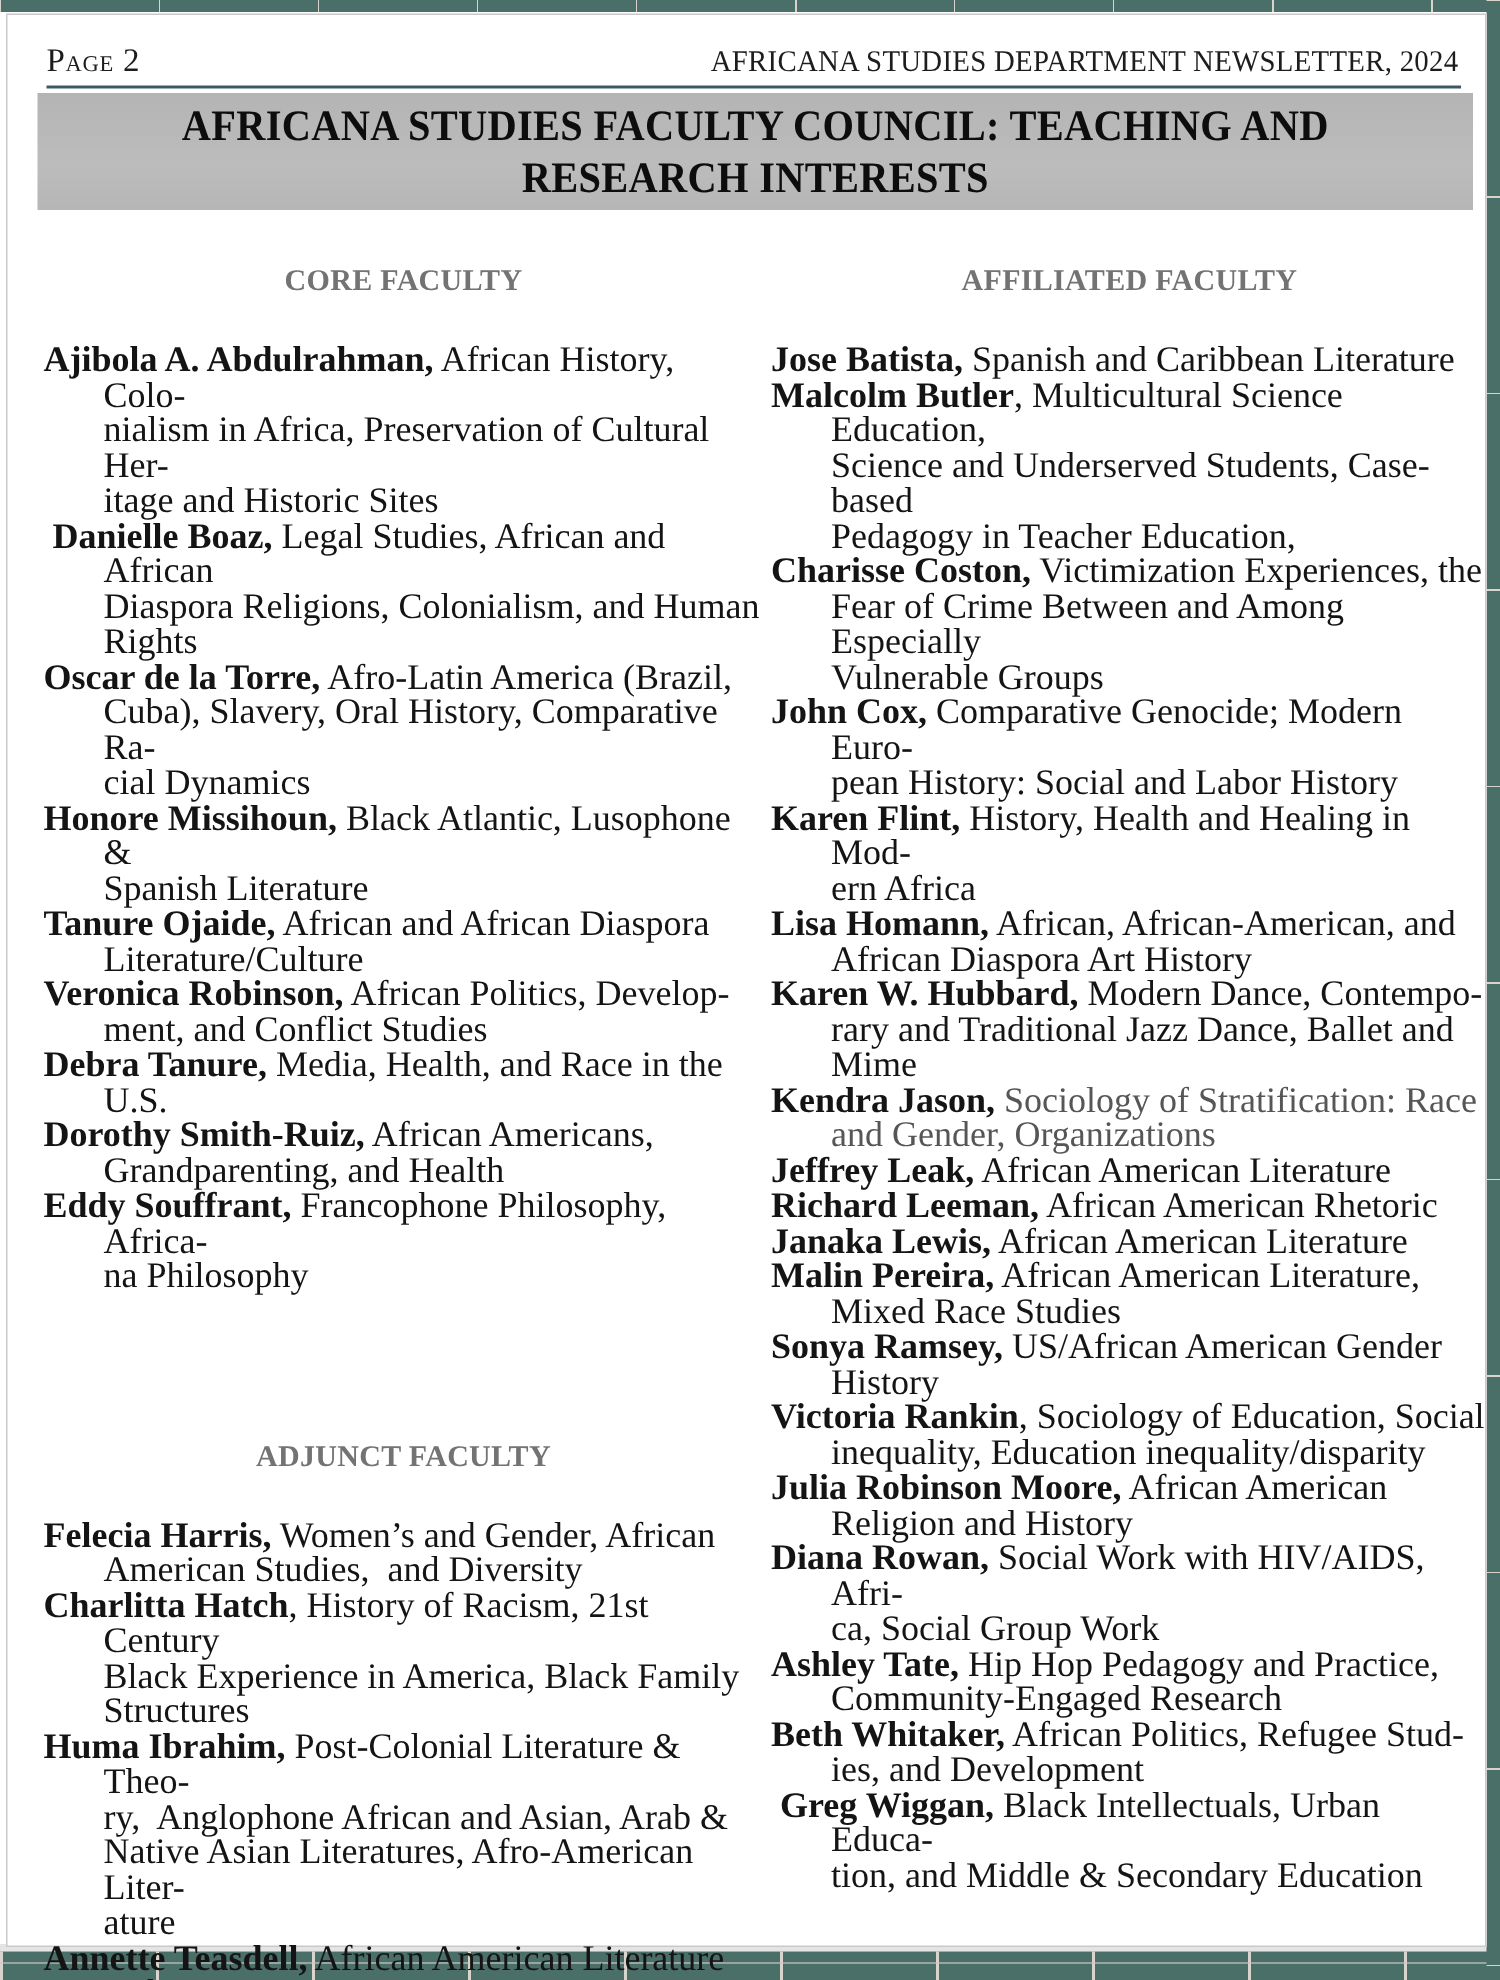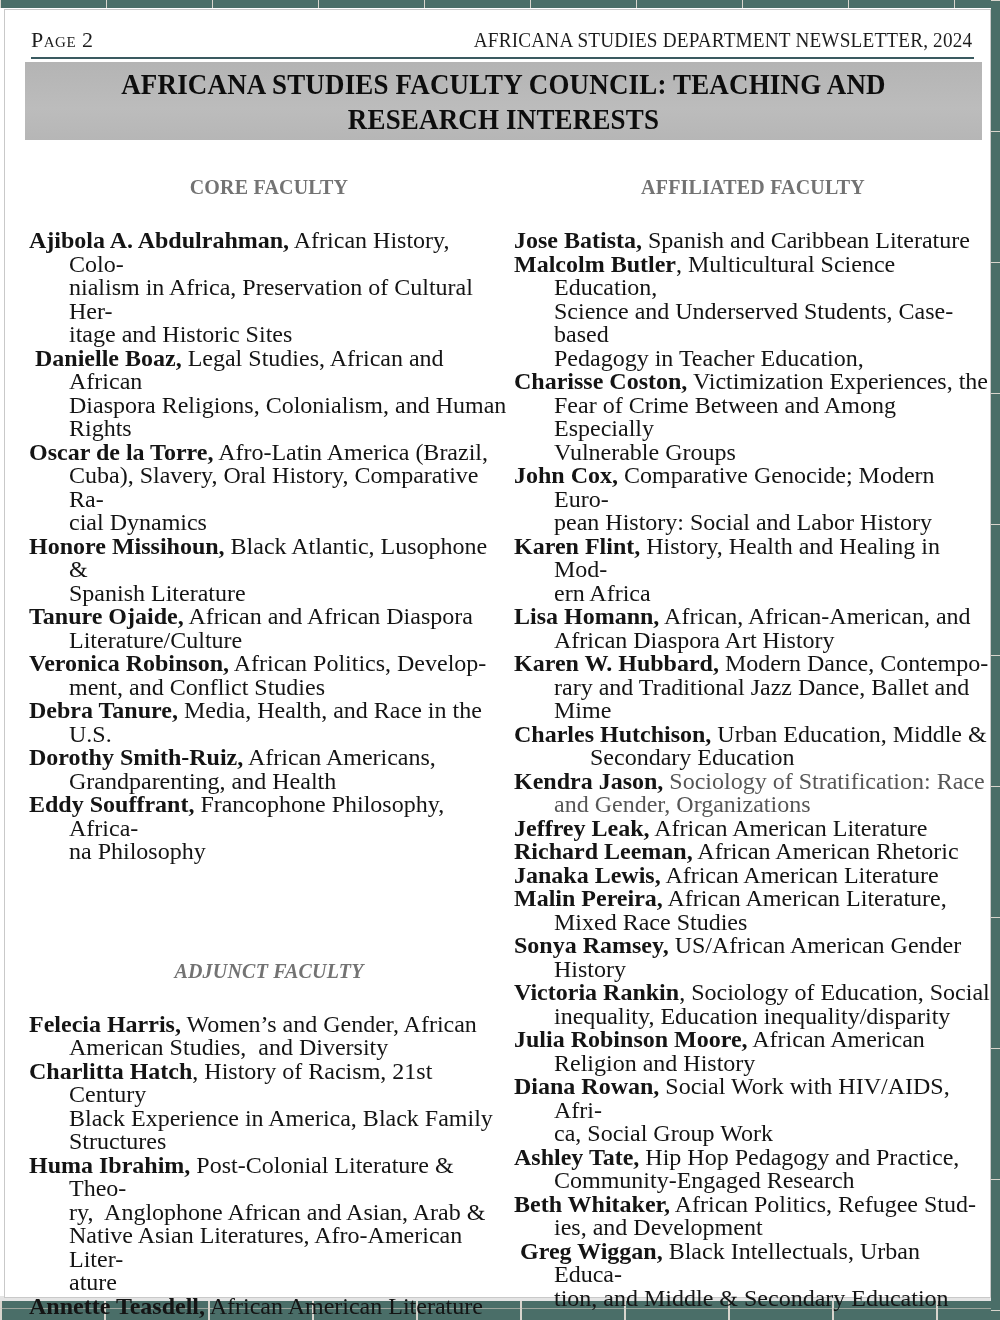--- a/index.html
+++ b/index.html
@@ -47,21 +47,21 @@
     font-size:29px;line-height:35px;font-weight:bold;color:#0d0d0d;
     transform:scaleX(.93);transform-origin:50% 0;letter-spacing:.2px;
   }
   .col{position:absolute;top:165px;}
   .col-left{left:24px;width:480px;}
   .col-right{left:509px;width:478px;}
   .section-heading{
     margin:0 0 30px 0;font-size:20px;line-height:24px;font-weight:bold;
     text-align:center;letter-spacing:.2px;color:#737373;
   }
-  .gap-top{margin-top:95px;font-style:italic;}
+  .gap-top{margin-top:95px;}
   .entry{
     margin:0;padding-left:40px;text-indent:-40px;
     white-space:pre-wrap;font-size:24px;line-height:23.5px;color:#141414;
   }
   .entry b{font-weight:bold;}
   .entry .muted{color:#565656;}
 </style>
 </head>
 <body>
 
@@ -159,22 +159,20 @@
   <p class="entry"><b>Karen Flint,</b><span> History, Health and Healing in Mod-
 ern Africa</span></p>
 
   <p class="entry"><b>Lisa Homann,</b><span> African, African-American, and
 African Diaspora Art History</span></p>
 
   <p class="entry"><b>Karen W. Hubbard,</b><span> Modern Dance, Contempo-
 rary and Traditional Jazz Dance, Ballet and
 Mime</span></p>
 
-  <p class="entry"><b>Charles Hutchison,</b><span> Urban Education, Middle &amp;
-      Secondary Education</span></p>
 
   <p class="entry"><b>Kendra Jason,</b><span class="muted"> Sociology of Stratification: Race
 and Gender, Organizations</span></p>
 
   <p class="entry"><b>Jeffrey Leak,</b><span> African American Literature</span></p>
 
   <p class="entry"><b>Richard Leeman,</b><span> African American Rhetoric</span></p>
 
   <p class="entry"><b>Janaka Lewis,</b><span> African American Literature</span></p>
 

